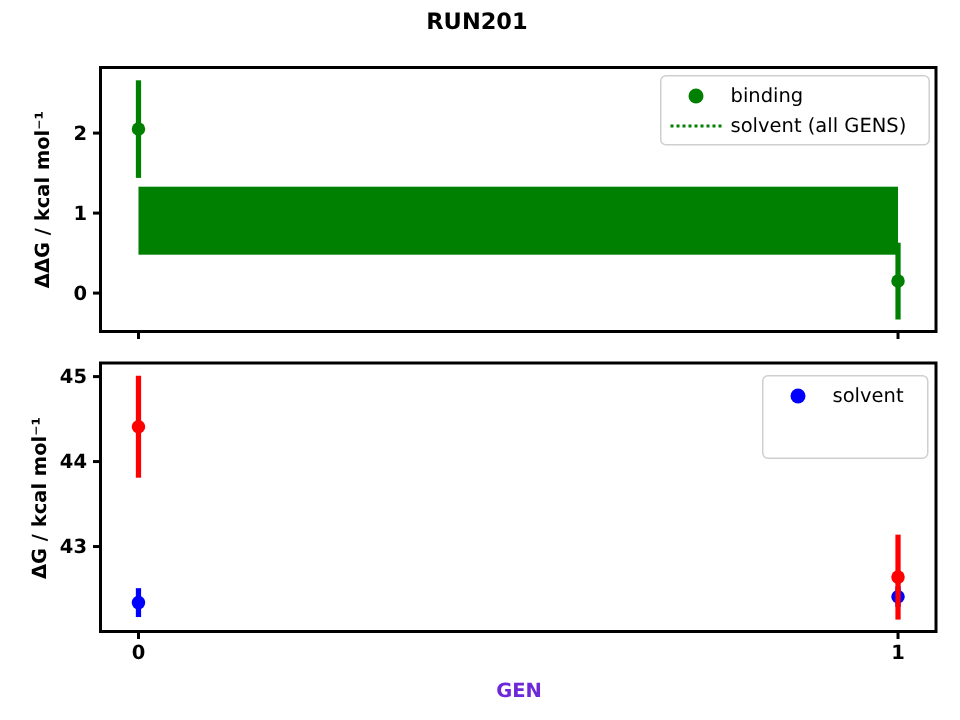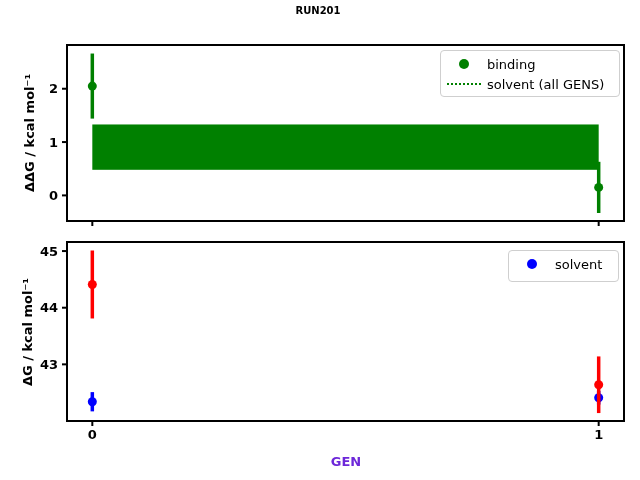--- a/index.html
+++ b/index.html
@@ -2,41 +2,41 @@
 <html><head>
 <meta charset="utf-8">
 <style>
   html,body { margin:0; padding:0; background:#fff; }
   .fig {
     position:relative; width:640px; height:480px; background:#ffffff;
     font-family:"DejaVu Sans", sans-serif; overflow:hidden;
   }
   .suptitle {
     position:absolute; left:0; top:5px; width:636px; text-align:center;
-    font-size:10px; font-weight:bold; color:#000;
+    font-size:15px; font-weight:bold; color:#000;
   }
   .ylabel {
     position:absolute; white-space:nowrap; font-size:13px; font-weight:bold; color:#000;
     transform:translate(-50%,-50%) rotate(-90deg);
   }
   #yl0 { left:29px; top:133px; }
   #yl1 { left:27px; top:332px; }
   .xlabel {
     position:absolute; left:346px; top:461px; transform:translate(-50%,-50%);
     font-size:13px; font-weight:bold; color:#6d28d9;
   }
   svg.chart { position:absolute; left:0; top:0; }
   svg.chart text { font-family:"DejaVu Sans", sans-serif; font-size:13px; font-weight:bold; fill:#000; }
   .legend {
     position:absolute; background:rgba(255,255,255,0.92);
     border:1px solid #cfcfcf; border-radius:4px; box-sizing:border-box;
     padding:3px 8px 2px 0; font-size:13px; color:#000;
   }
   #lg0 { left:440px; top:50px;  width:180px; height:47px; }
-  #lg1 { left:508px; top:250px; width:111px; height:32px; }
+  #lg1 { left:508px; top:250px; width:111px; height:56px; }
   .legend-row { display:flex; align-items:center; height:20px; }
   .lg-sym { width:46px; display:flex; justify-content:center; align-items:center; flex:none; }
   .lg-dot { width:10px; height:10px; border-radius:50%; display:inline-block; }
   .lg-dots { width:34px; height:0; border-top:2px dotted #008000; display:inline-block; }
   .lg-label { white-space:nowrap; }
 </style>
 </head>
 <body>
 
 <div class="fig">

